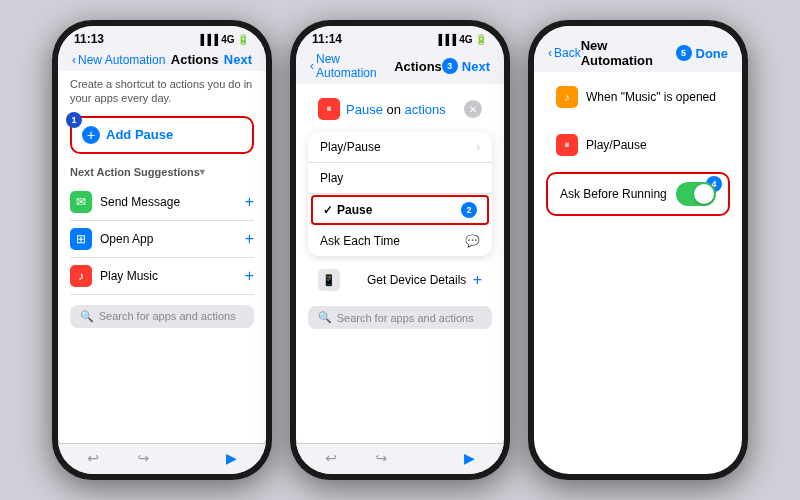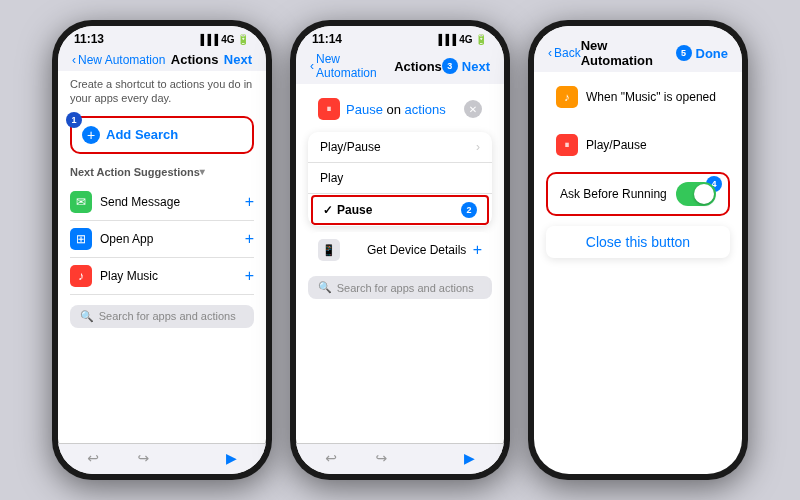--- a/index.html
+++ b/index.html
@@ -355,21 +355,21 @@
       <span class="nav-title">Actions</span>
       <span class="nav-action">Next</span>
     </div>
 
     <div class="screen-content">
       <p class="desc-text">Create a shortcut to actions you do in your apps every day.</p>
 
       <div class="add-action-btn">
         <span class="badge-num">1</span>
         <span class="plus-circle">+</span>
-        <span class="add-action-text">Add Search</span>
+        <span class="add-action-text">Add Pause</span>
       </div>
 
       <div class="section-header">
         <span>Next Action Suggestions</span>
         <span class="chevron-down">▾</span>
       </div>
 
       <div class="suggestion-item">
         <div class="suggestion-left">
           <span class="suggestion-icon icon-green">✉</span>
@@ -451,20 +451,24 @@
         <div class="dropdown-item">
           <span>Play</span>
         </div>
         <div class="dropdown-item selected" style="border:2px solid #d00; border-radius:4px; margin:1px 3px; padding:5px 10px;">
           <span style="display:flex;align-items:center;gap:4px;">
             <span>✓</span>
             <span>Pause</span>
           </span>
           <span class="badge-step">2</span>
         </div>
+        <div class="dropdown-item">
+          <span>Ask Each Time</span>
+          <span style="color:#888;">💬</span>
+        </div>
       </div>
 
       <div class="next-action-row">
         <div class="next-action-left">
           <span class="na-icon" style="background:#e5e5ea;">📱</span>
           <span style="font-size:12px;margin-left:19px;">Get Device Details</span>
         </div>
         <span class="plus-blue">+</span>
       </div>
 
@@ -520,18 +524,15 @@
           <span class="ask-label">Ask Before Running</span>
           <div style="position:relative;">
             <span class="badge-step badge-num-4">4</span>
             <div class="toggle">
               <div class="toggle-thumb"></div>
             </div>
           </div>
         </div>
       </div>
 
-      <div class="close-tooltip">
-        <span>Close this button</span>
-      </div>
     </div>
   </div>
 </div>
 
 </body></html>

